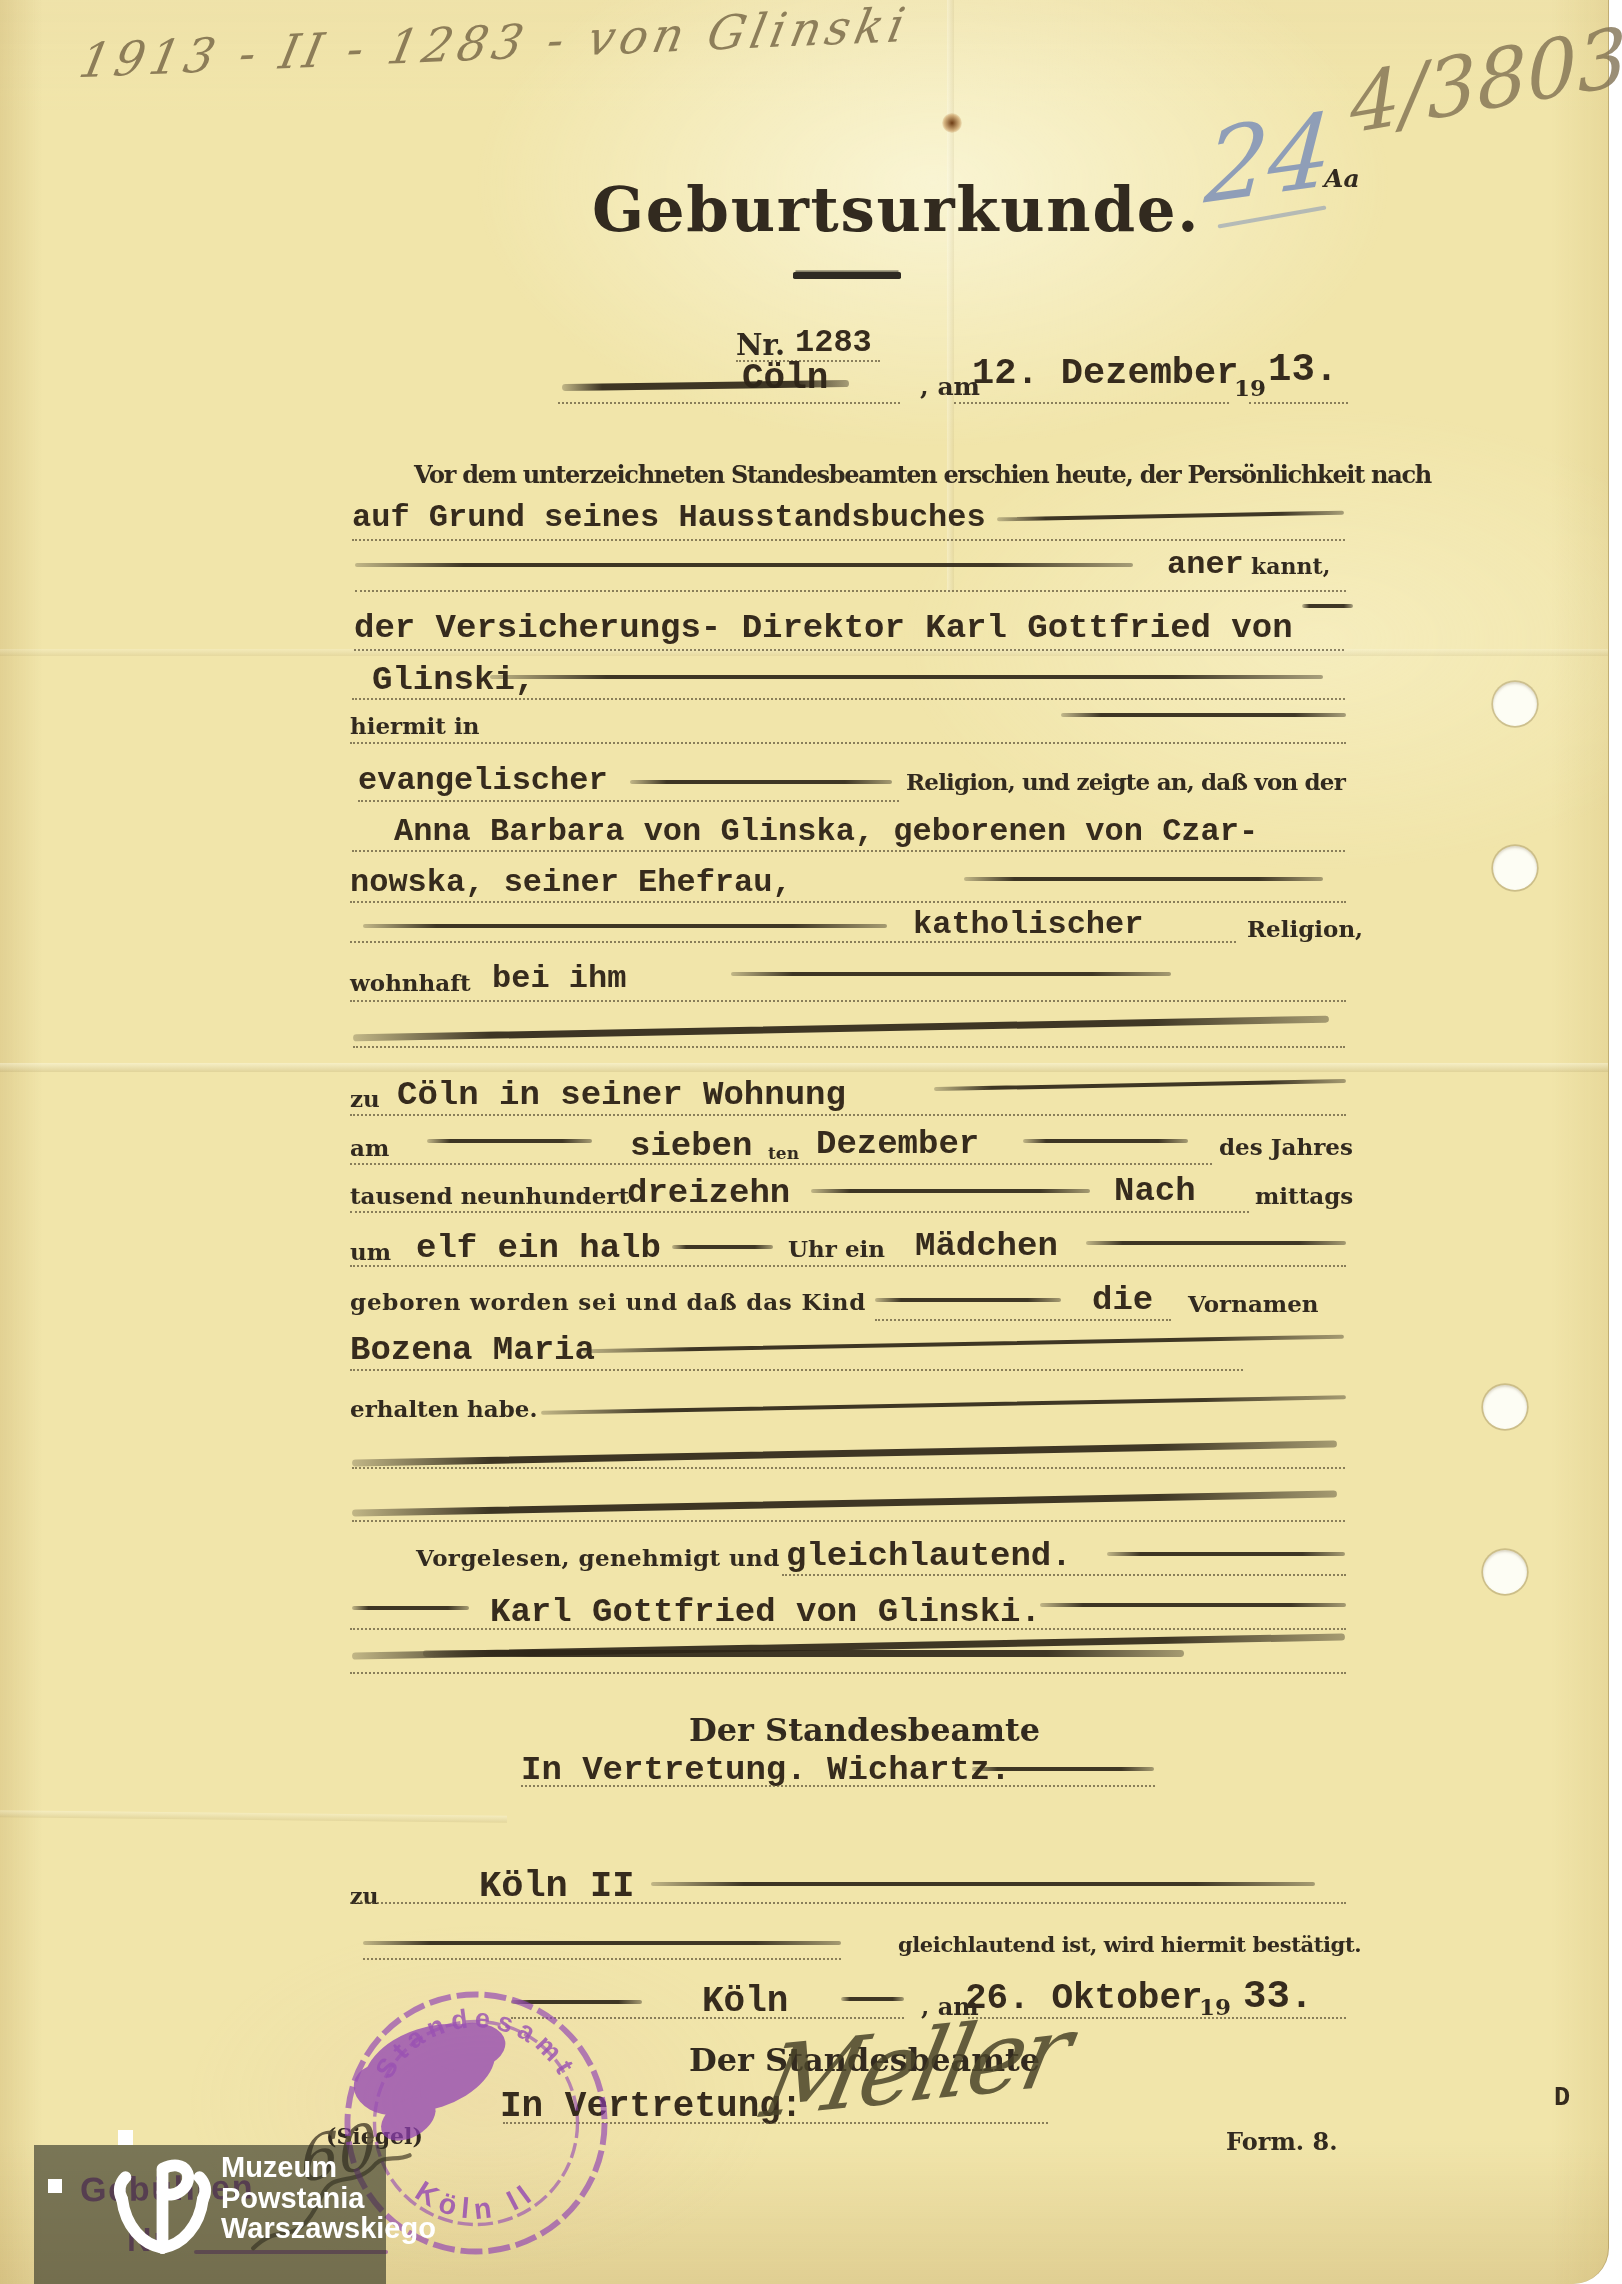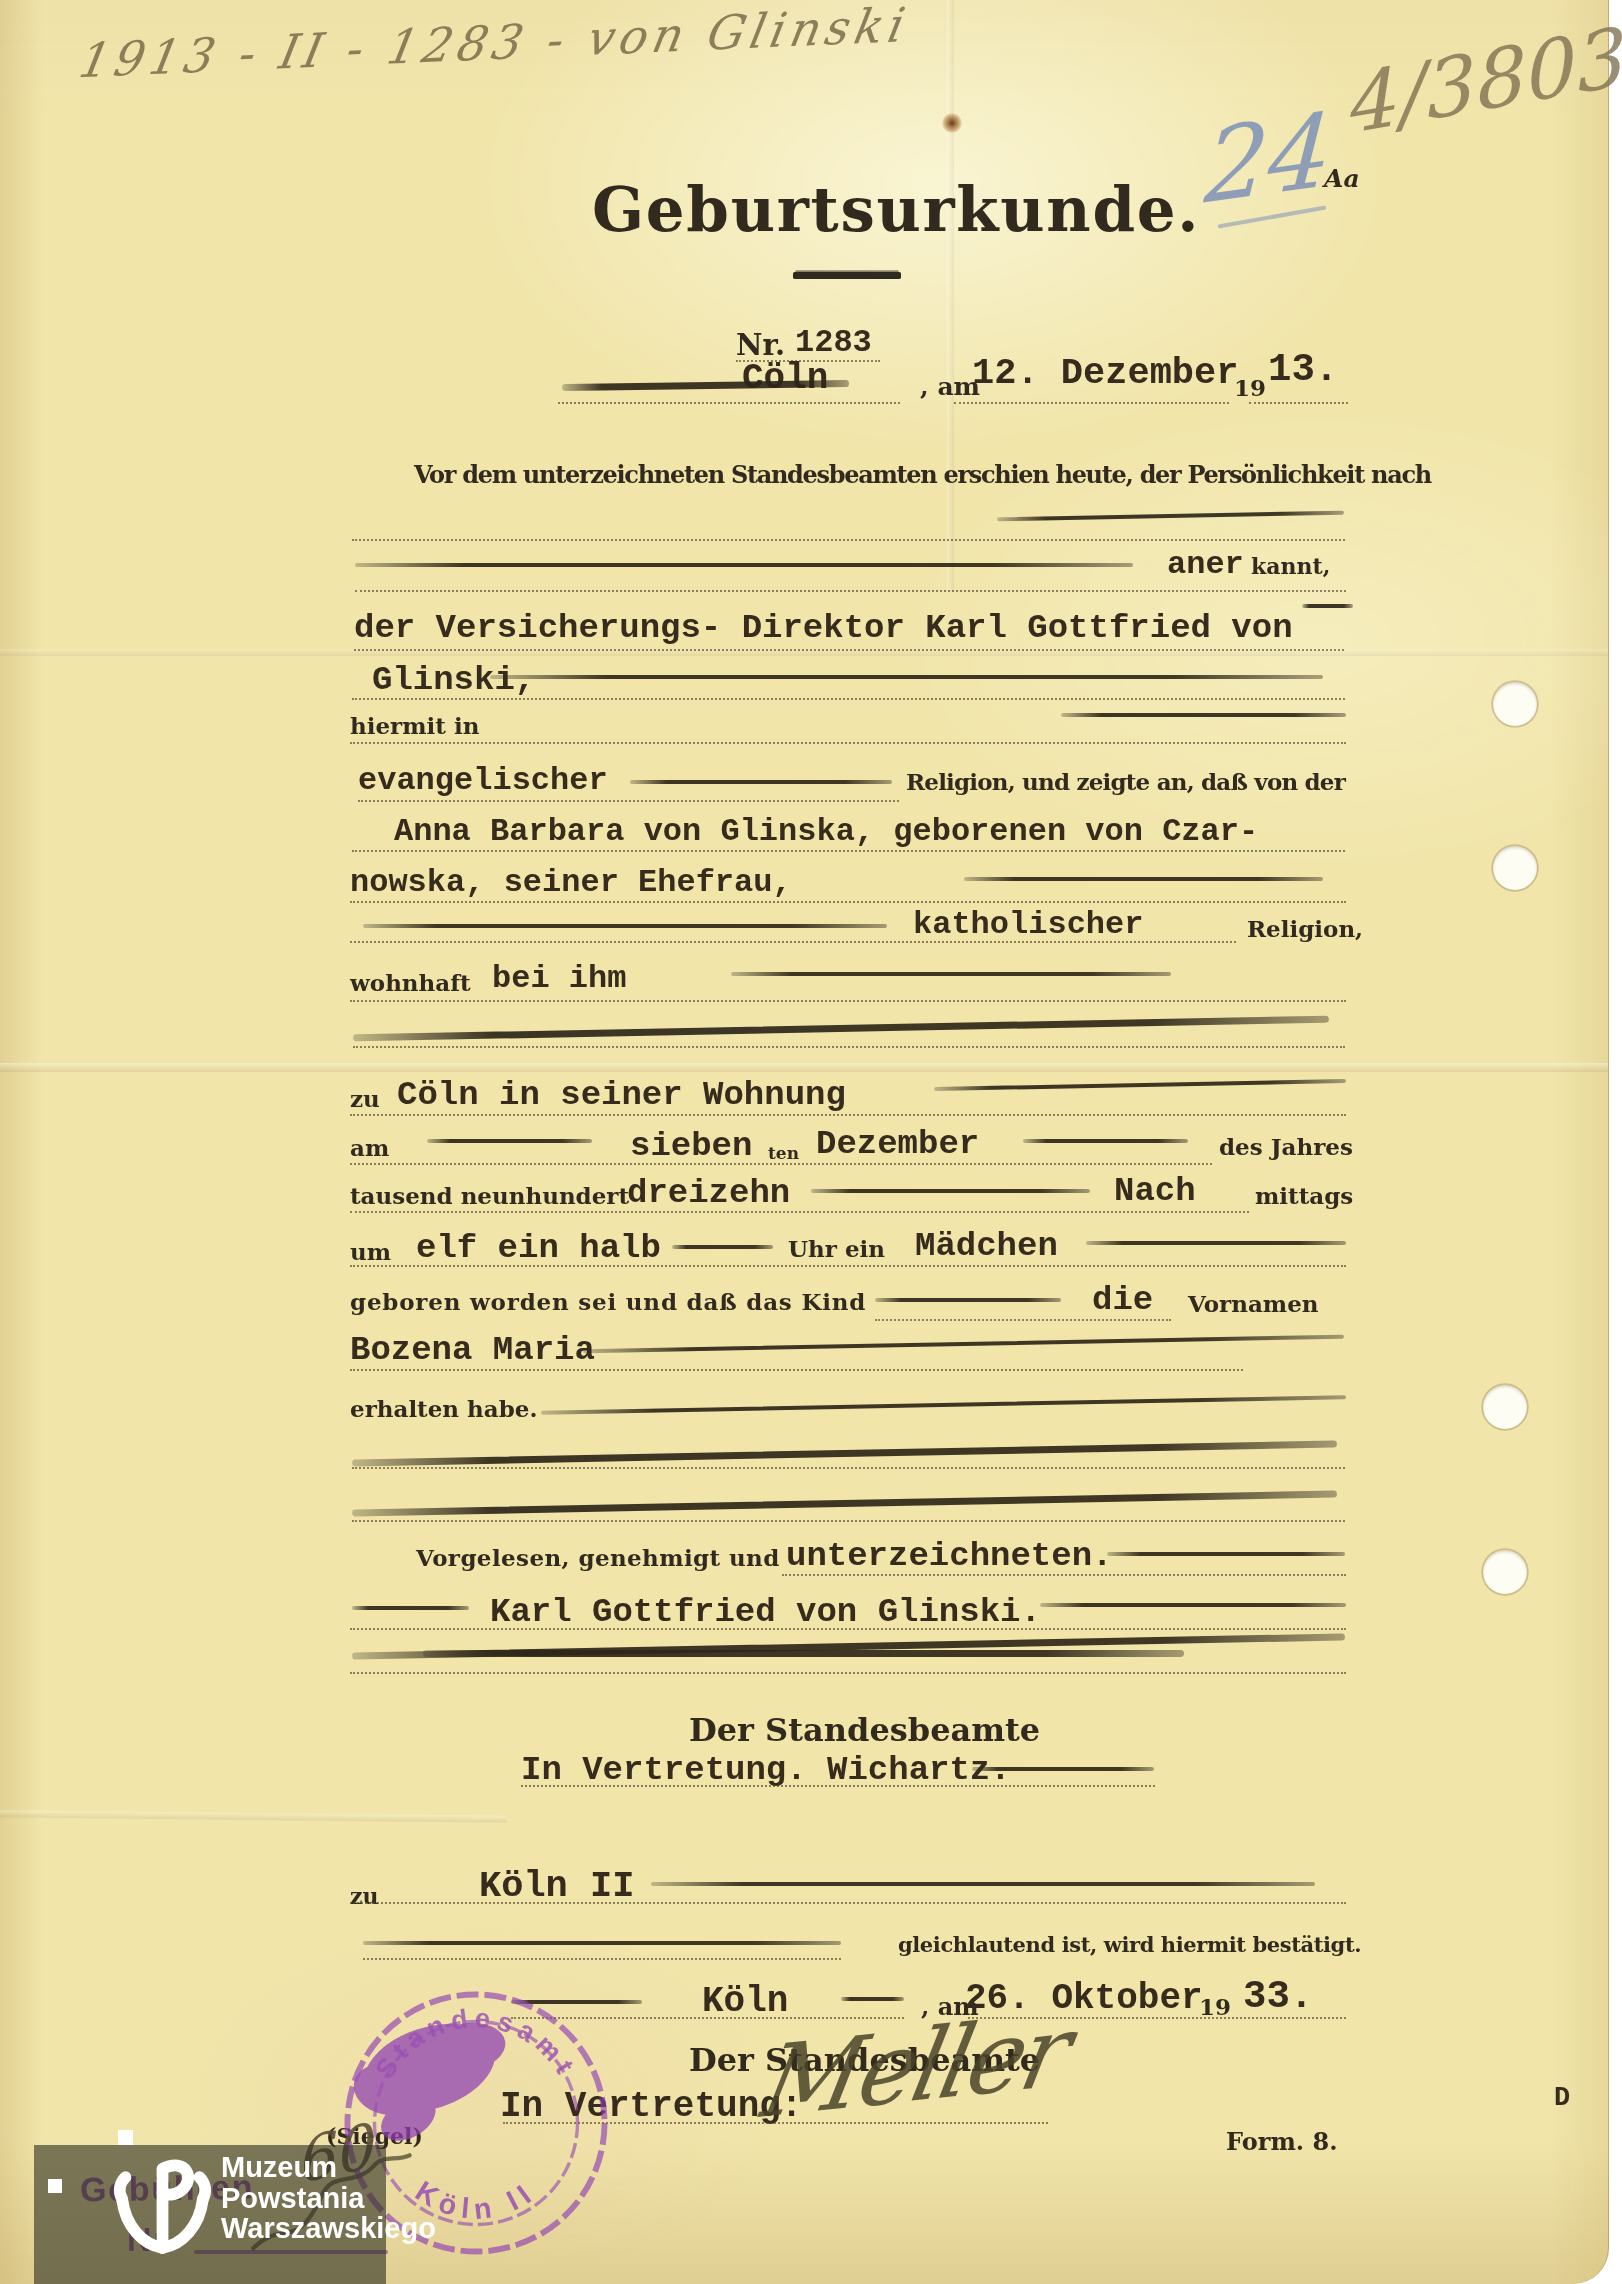--- a/index.html
+++ b/index.html
@@ -63,20 +63,21 @@
   <div class="abs fr" style="left:920px;top:372px;font-size:25px;">, am</div>
   <div class="abs tw" style="left:972px;top:352px;font-size:37px;">12. Dezember</div>
   <div class="abs fr" style="left:1234px;top:374px;font-size:23px;">19</div>
   <div class="abs tw" style="left:1268px;top:348px;font-size:39px;">13.</div>
   <div class="dot" style="left:558px;top:402px;width:342px;"></div>
   <div class="dot" style="left:954px;top:402px;width:275px;"></div>
   <div class="dot" style="left:1249px;top:402px;width:99px;"></div>
 
   <div class="abs fr" style="left:414px;top:460px;font-size:24px;letter-spacing:-1.3px;">Vor dem unterzeichneten Standesbeamten erschien heute, der Persönlichkeit nach</div>
 
+  <div class="abs tw" style="left:352px;top:499px;font-size:32px;">auf Grund seines Hausstandsbuches</div>
   <div class="dash rise" style="left:997px;top:514px;width:347px;"></div>
   <div class="dot" style="left:352px;top:539px;width:993px;"></div>
 
   <div class="dash" style="left:355px;top:563px;width:778px;"></div>
   <div class="abs tw" style="left:1167px;top:546px;font-size:32px;">aner</div>
   <div class="abs fr" style="left:1251px;top:553px;font-size:22px;">kannt,</div>
   <div class="dot" style="left:355px;top:590px;width:991px;"></div>
 
   <div class="abs tw" style="left:354px;top:609px;font-size:34px;">der Versicherungs- Direktor Karl Gottfried von</div>
   <div class="dash" style="left:1302px;top:604px;width:51px;"></div>
@@ -154,21 +155,21 @@
 
   <div class="abs fr" style="left:350px;top:1395px;font-size:23px;">erhalten habe.</div>
   <div class="dash rise" style="left:541px;top:1403px;width:805px;"></div>
 
   <div class="dash thick rise" style="left:352px;top:1450px;width:985px;"></div>
   <div class="dot" style="left:352px;top:1467px;width:993px;"></div>
   <div class="dash thick rise" style="left:352px;top:1500px;width:985px;"></div>
   <div class="dot" style="left:352px;top:1520px;width:993px;"></div>
 
   <div class="abs fr" style="left:416px;top:1544px;font-size:23px;letter-spacing:0.4px;">Vorgelesen, genehmigt und</div>
-  <div class="abs tw" style="left:786px;top:1537px;font-size:34px;">unterzeichneten.</div>
+  <div class="abs tw" style="left:786px;top:1537px;font-size:34px;">gleichlautend.</div>
   <div class="dash" style="left:1107px;top:1552px;width:238px;"></div>
   <div class="dot" style="left:782px;top:1574px;width:564px;"></div>
 
   <div class="dash" style="left:352px;top:1606px;width:117px;"></div>
   <div class="abs tw" style="left:490px;top:1593px;font-size:34px;">Karl Gottfried von Glinski.</div>
   <div class="dash" style="left:1040px;top:1603px;width:306px;"></div>
   <div class="dot" style="left:350px;top:1628px;width:996px;"></div>
 
   <div class="dash thick rise" style="left:352px;top:1643px;width:993px;"></div>
   <div class="dash thick" style="left:423px;top:1650px;width:761px;"></div>

